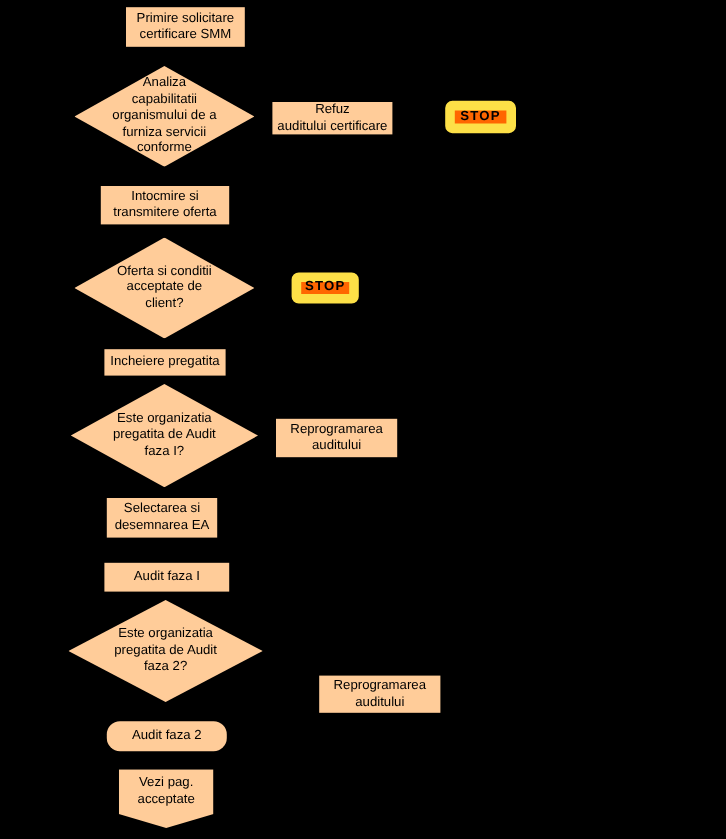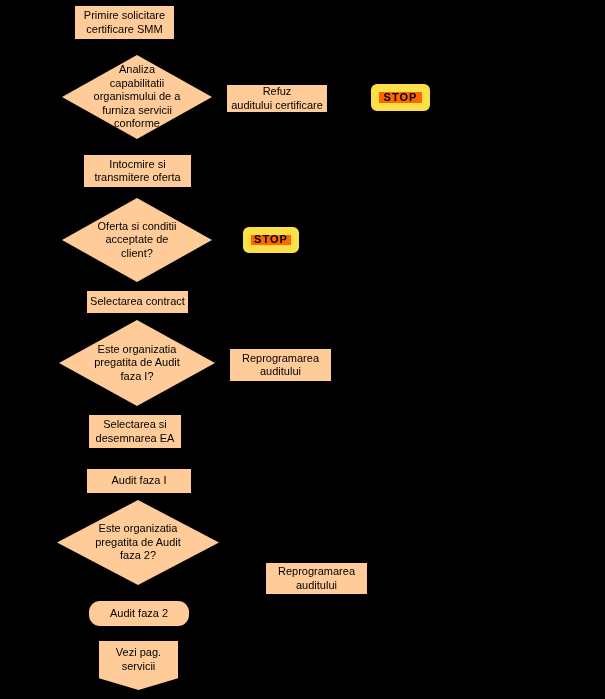--- a/index.html
+++ b/index.html
@@ -40,21 +40,21 @@
     background:#FFCC99;
     clip-path:polygon(0 0, 100% 0, 100% 76%, 50% 100%, 0 76%);
     padding-bottom:12px;
   }
 </style>
 </head>
 <body>
 
 <div id="canvas">
 
-  <div class="node process" style="left:75px;top:6px;width:99px;height:33px;">Primire solicitare
+  <div class="node process" style="left:105px;top:6px;width:99px;height:33px;">Primire solicitare
 certificare SMM</div>
 
   <div class="node decision" style="left:62px;top:55px;width:150px;height:84px;">
     <span class="diamond"></span>
     <span class="lbl">Analiza
 capabilitatii
 organismului de a
 furniza servicii
 conforme</span>
   </div>
@@ -69,21 +69,21 @@
     <span class="lbl">Oferta si conditii
 acceptate de
 client?</span>
   </div>
 
   <div class="node process" style="left:84px;top:155px;width:107px;height:32px;">Intocmire si
 transmitere oferta</div>
 
   <div class="node stop" style="left:243px;top:227px;width:56px;height:26px;">STOP</div>
 
-  <div class="node process" style="left:87px;top:291px;width:101px;height:22px;">Selectarea contract</div>
+  <div class="node process" style="left:87px;top:291px;width:101px;height:22px;">Incheiere pregatita</div>
 
   <div class="node decision" style="left:59px;top:320px;width:156px;height:86px;">
     <span class="diamond"></span>
     <span class="lbl">Este organizatia
 pregatita de Audit
 faza I?</span>
   </div>
 
   <div class="node process" style="left:230px;top:349px;width:101px;height:32px;">Reprogramarea
 auditului</div>
@@ -99,15 +99,15 @@
 pregatita de Audit
 faza 2?</span>
   </div>
 
   <div class="node process" style="left:266px;top:563px;width:101px;height:31px;">Reprogramarea
 auditului</div>
 
   <div class="node process" style="left:89px;top:601px;width:100px;height:25px;border-radius:11px;">Audit faza 2</div>
 
   <div class="node offpage" style="left:99px;top:641px;width:79px;height:49px;">Vezi pag.
-servicii</div>
+acceptate</div>
 
 </div>
 
 </body></html>

